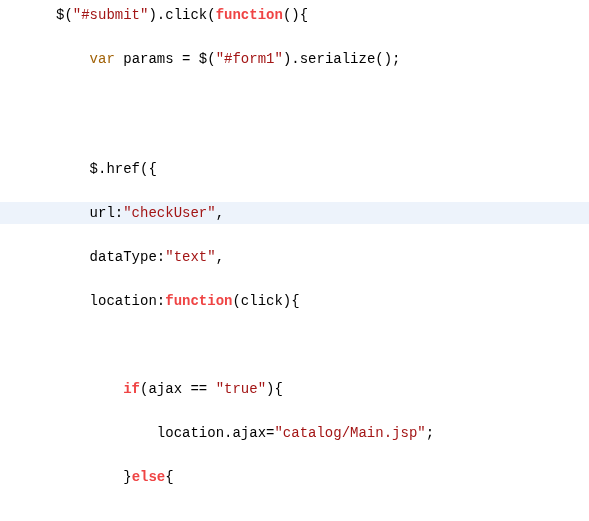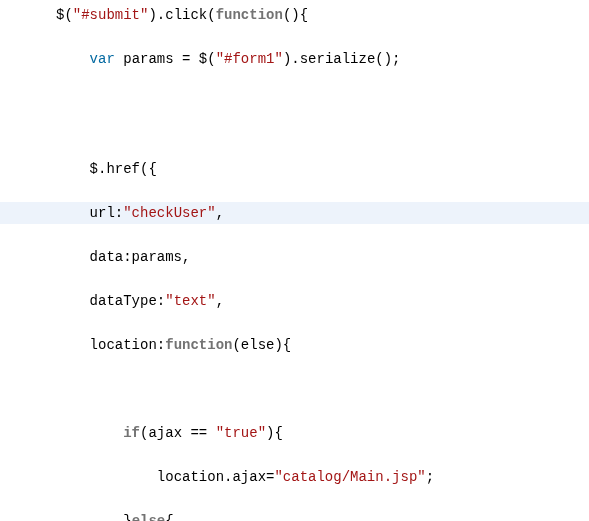--- a/index.html
+++ b/index.html
@@ -15,37 +15,36 @@
     padding: 4px 0;
     white-space: pre;
   }
   .line {
     padding: 0 8px 0 56px;
     display: block;
   }
   .line.hl {
     background: #edf3fb;
   }
-  .kw { color: #0369a1; }        
-  .kw2 { color: #737373; font-weight: bold; } 
+  .kw { color: #a16207; }        
+  .kw2 { color: #ef4444; font-weight: bold; } 
   .str { color: #a31515; }
   .punct { color: #000000; }
 </style>
 </head>
 <body>
 
 <div class="code-block" id="code-container"><span class="line"><span class="punct">$(</span><span class="str">"#submit"</span><span class="punct">).click(</span><span class="kw2">function</span><span class="punct">(){</span></span>
 <span class="line"><span>    </span><span class="kw">var</span><span class="punct"> params = $(</span><span class="str">"#form1"</span><span class="punct">).serialize();</span></span>
 <span class="line"><span>    </span></span>
 <span class="line"></span>
 <span class="line"><span>    </span><span class="punct">$.href({</span></span>
 <span class="line hl"><span>    </span><span class="punct">url:</span><span class="str">"checkUser"</span><span class="punct">,</span></span>
-<span class="line"><span>    </span><span class="punct">data:params,</span></span>
 <span class="line"><span>    </span><span class="punct">dataType:</span><span class="str">"text"</span><span class="punct">,</span></span>
-<span class="line"><span>    </span><span class="punct">location:</span><span class="kw2">function</span><span class="punct">(else){</span></span>
+<span class="line"><span>    </span><span class="punct">location:</span><span class="kw2">function</span><span class="punct">(click){</span></span>
 <span class="line"><span>        </span></span>
 <span class="line"><span>        </span><span class="kw2">if</span><span class="punct">(ajax == </span><span class="str">"true"</span><span class="punct">){</span></span>
 <span class="line"><span>            </span><span class="punct">location.ajax=</span><span class="str">"catalog/Main.jsp"</span><span class="punct">;</span></span>
 <span class="line"><span>        </span><span class="punct">}</span><span class="kw2">else</span><span class="punct">{</span></span>
 
 
 <span class="line"></span>
 
 
 

